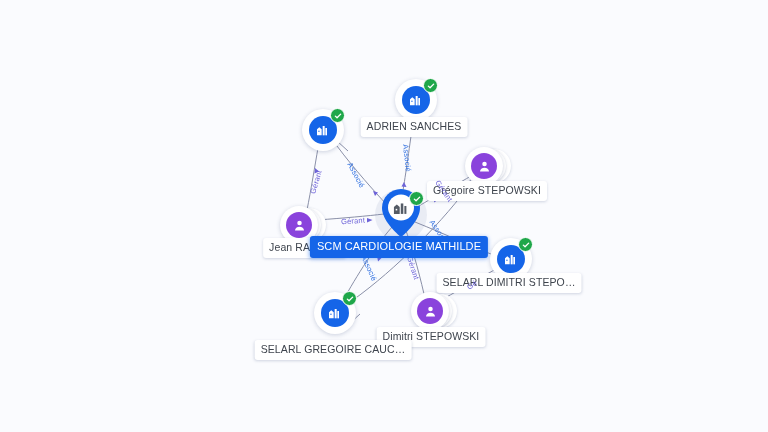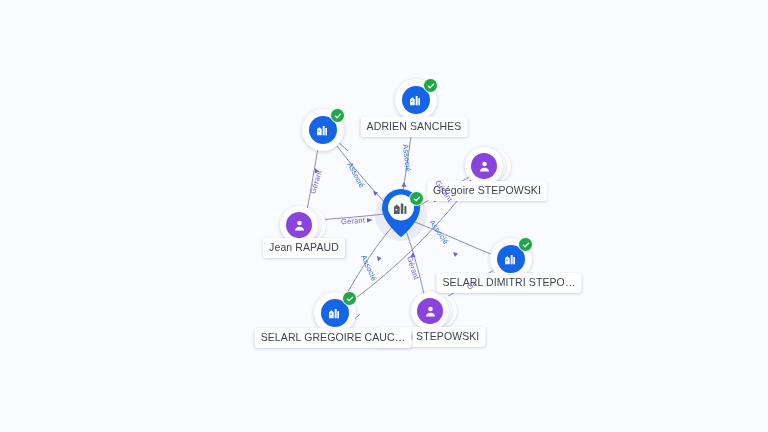--- a/index.html
+++ b/index.html
@@ -311,21 +311,21 @@
           <rect x="5" y="13" width="1.8" height="1.8" fill="#1565E8"></rect>
         </svg>
       </div>
       <div class="badge-check">
         <svg width="8" height="8" viewBox="0 0 12 12">
             <path d="M2 6.2 L4.6 8.7 L10 3.2" stroke="#ffffff" stroke-width="2" fill="none" stroke-linecap="round" stroke-linejoin="round"></path>
           </svg>
       </div>
     </div>
   </div>
-  <div class="node-label" style="left:318px; top:328px;">SELARL GREGOIRE CAUC…</div>
+  <div class="node-label" style="left:318px; top:340px;">SELARL GREGOIRE CAUC…</div>
 
   <div class="node" style="left:386px; top:213px; z-index:5;">
     <div class="pin-node">
       <div class="pin-halo"></div>
       <svg class="pin-shape" width="44" height="52" viewBox="0 0 44 52">
         <path d="M22 2 C11.5 2 3 10.4 3 20.9 C3 33 17 46 22 50 C27 46 41 33 41 20.9 C41 10.4 32.5 2 22 2 Z" fill="#1565E8"></path>
         <circle cx="22" cy="20.5" r="13" fill="#ffffff"></circle>
         <g fill="#555c66" transform="translate(13.5,12.5) scale(0.72)">
           <path d="M2 20h8v-9.5l-4-3.5L2 10.5z"></path>
           <rect x="11.5" y="5.5" width="3.5" height="14.5"></rect>
@@ -333,20 +333,21 @@
           <rect x="4.4" y="13" width="2.2" height="2.2" fill="#ffffff"></rect>
         </g>
       </svg>
       <div class="badge-check" style="top:4px; right:-1px;">
         <svg width="8" height="8" viewBox="0 0 12 12">
             <path d="M2 6.2 L4.6 8.7 L10 3.2" stroke="#ffffff" stroke-width="2" fill="none" stroke-linecap="round" stroke-linejoin="round"></path>
           </svg>
       </div>
     </div>
   </div>
+  <div class="node-label selected" style="left:384px; top:236px; z-index:6;">SCM CARDIOLOGIE MATHILDE</div>
 
   <div class="edge-label blue" style="left:341px; top:175px; transform:translate(-50%,-50%) rotate(62deg);">Associé</div>
   <div class="edge-label" style="left:301px; top:182px; transform:translate(-50%,-50%) rotate(-74deg);">Gérant</div>
   <div class="edge-label" style="left:338px; top:221px; transform:translate(-50%,-50%) rotate(-4deg);">Gérant</div>
   <div class="edge-label blue" style="left:392px; top:158px; transform:translate(-50%,-50%) rotate(84deg);">Associé</div>
   <div class="edge-label" style="left:429px; top:191px; transform:translate(-50%,-50%) rotate(55deg);">Gérant</div>
   <div class="edge-label blue" style="left:424px; top:232px; transform:translate(-50%,-50%) rotate(56deg);">Associé</div>
   <div class="edge-label blue" style="left:354px; top:268px; transform:translate(-50%,-50%) rotate(66deg);">Associé</div>
   <div class="edge-label" style="left:398px; top:268px; transform:translate(-50%,-50%) rotate(72deg);">Gérant</div>
   <div class="edge-label" style="left:457px; top:285px; transform:translate(-50%,-50%) rotate(-36deg);">Gé</div>

